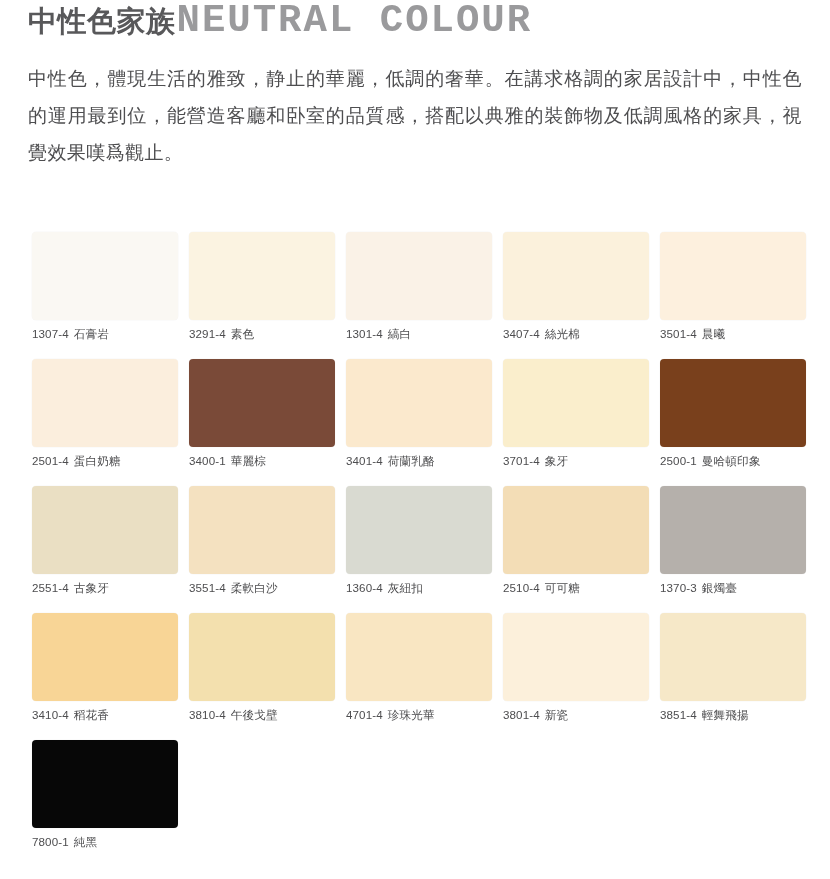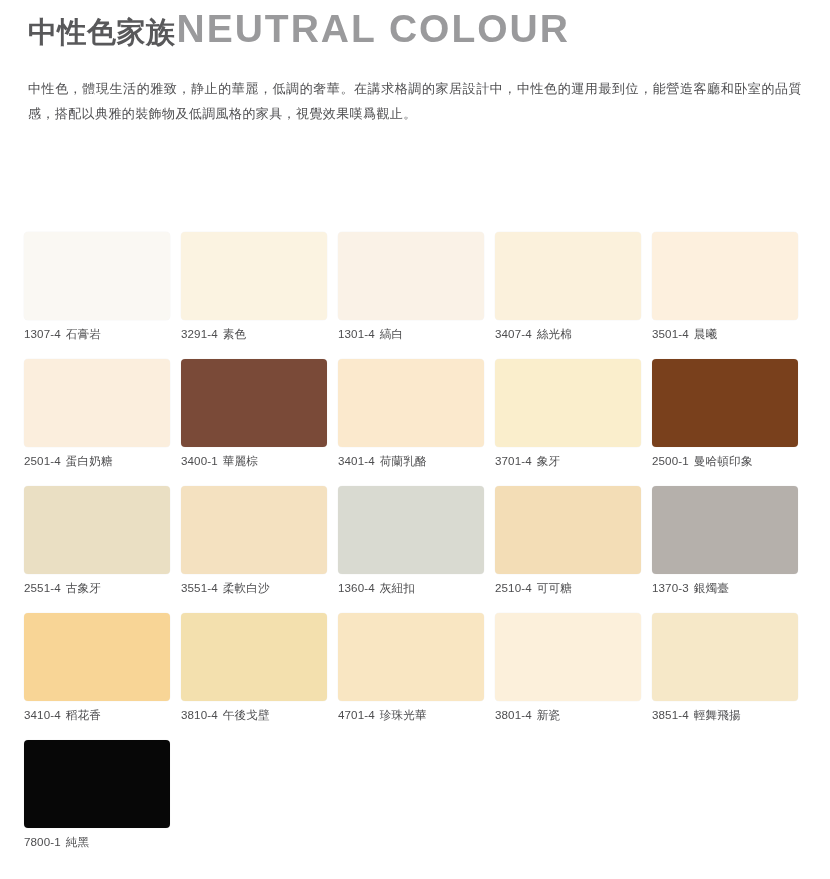--- a/index.html
+++ b/index.html
@@ -18,21 +18,21 @@
   .page {
     position: relative;
     width: 830px;
     height: 879px;
     box-sizing: border-box;
     padding: 0 28px;
   }
 
   
   .header {
-    padding-top: 8px;
+    font-family: Liberation Mono, monospace;
   }
   .title-line {
     display: flex;
     align-items: baseline;
     white-space: nowrap;
   }
   .title-cn {
     font-size: 29px;
     font-weight: 700;
     color: #58585a;
@@ -42,33 +42,33 @@
   .title-en {
     font-size: 39px;
     font-weight: 700;
     color: #9a9a9c;
     letter-spacing: 2.0px;
     line-height: 1.1;
     margin-left: 1px;
   }
 
   .intro {
-    margin-top: 25px;
-    font-size: 13px;
+    margin-top: 19px;
+    font-size: 19px;
     line-height: 1.95;
     color: #4e4e50;
     letter-spacing: 0.4px;
     max-width: 776px;
     text-align: justify;
   }
 
   
   .grid {
     position: absolute;
-    left: 24px;
+    left: 32px;
     top: 232px;
     width: 774px;
     display: grid;
     grid-template-columns: repeat(5, 146px);
     column-gap: 11px;
     row-gap: 17px;
   }
 
   .swatch-cell {
     width: 146px;

